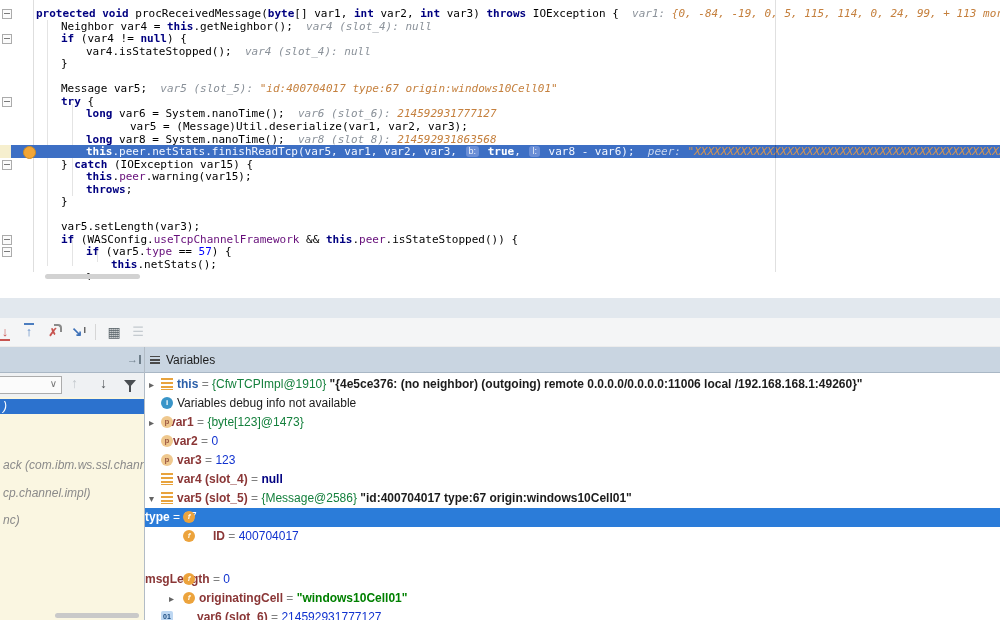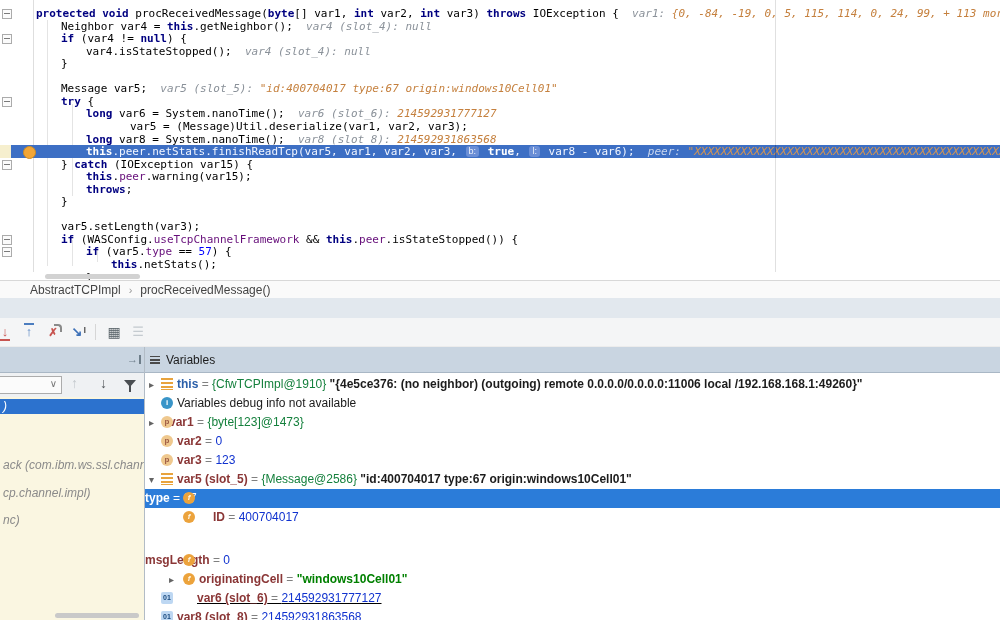--- a/index.html
+++ b/index.html
@@ -152,21 +152,20 @@
     <div id="bulb"></div>
     <div id="hscroll"></div>
   <div class="fold" style="top: 9px;"></div>
       <div class="fold" style="top: 34.1px;"></div>
       <div class="fold" style="top: 96.85px;"></div>
       <div class="fold" style="top: 159.6px;"></div>
       <div class="fold" style="top: 234.9px;"></div>
       <div class="fold" style="top: 247.45px;"></div>
     </div>
 
-  <div id="crumbbar"><span class="bc-item">AbstractTCPImpl</span><span class="bc-sep">›</span><span class="bc-item">procReceivedMessage()</span></div>
 
   <div id="band"></div>
   <div id="dbg-toolbar">
       <span class="tbicon force-step-into">
         <span class="glyph">↓</span>
       </span>
       <span class="tbicon step-out">
         <span class="glyph">↑</span>
       </span>
       <span class="tbicon drop-frame">
@@ -208,22 +207,23 @@
         <div class="frow" style="top: 89px;">cp.channel.impl)</div>
         <div class="frow" style="top: 116px;">nc)</div>
       </div>
   </div>
   <div id="panel-divider"></div>
 
   <div id="vars">
       <div class="vrow"><span class="vchev" style="left: 4px;">▸</span><span class="vicon ic-object" style="left: 16px;"></span><span class="vtext" style="padding-left: 32px;"><span class="nmthis">this</span><span class="eq"> = </span><span class="ref">{CfwTCPImpl@1910} </span><span class="vstr">"{4e5ce376: (no neighbor) (outgoing) remote 0.0.0.0/0.0.0.0:11006 local /192.168.168.1:49260}"</span></span></div>
       <div class="vrow"><span class="vicon ic-info" style="left: 16px;"><span class="lt">i</span></span><span class="vtext" style="padding-left: 32px;"><span class="msg">Variables debug info not available</span></span></div>
       <div class="vrow"><span class="vchev" style="left: 4px;">▸</span><span class="vicon ic-param" style="left: 16px;"><span class="lt">p</span></span><span class="vtext" style="padding-left: 24px;"><span class="nm">var1</span><span class="eq"> = </span><span class="ref">{byte[123]@1473}</span></span></div>
-      <div class="vrow"><span class="vicon ic-param" style="left: 16px;"><span class="lt">p</span></span><span class="vtext" style="padding-left: 32px;"><span class="nm">var2</span><span class="eq"> = </span><span class="vnum">0</span></span></div>
+      <div class="vrow"><span class="vicon ic-param" style="left: 16px;"><span class="lt">p</span></span><span class="vtext" style=" margin-left: 28px;"><span class="nm">var2</span><span class="eq"> = </span><span class="vnum">0</span></span></div>
       <div class="vrow"><span class="vicon ic-param" style="left: 16px;"><span class="lt">p</span></span><span class="vtext" style="padding-left: 32px;"><span class="nm">var3</span><span class="eq"> = </span><span class="vnum">123</span></span></div>
+      <div class="vrow"><span class="vicon ic-object" style="left: 16px;"></span><span class="vtext" style="padding-left: 32px;"><span class="nm">var4 (slot_4)</span><span class="eq"> = </span><span class="vnull">null</span></span></div>
       <div class="vrow"><span class="vchev" style="left: 4px;">▾</span><span class="vicon ic-object" style="left: 16px;"></span><span class="vtext" style="padding-left: 32px;"><span class="nm">var5 (slot_5)</span><span class="eq"> = </span><span class="ref">{Message@2586} </span><span class="vstr">"id:400704017 type:67 origin:windows10Cell01"</span></span></div>
       <div class="vrow vsel"><span class="vicon ic-field" style="left: 38px;"><span class="lt">f</span></span><span class="vtext" style=""><span class="nm">type</span><span class="eq"> = </span><span class="vnum">67</span></span></div>
       <div class="vrow"><span class="vicon ic-field" style="left: 38px;"><span class="lt">f</span></span><span class="vtext" style="padding-left: 68px;"><span class="nm">ID</span><span class="eq"> = </span><span class="vnum">400704017</span></span></div>
       <div class="vrow"><span class="vicon ic-field" style="left: 38px;"><span class="lt">f</span></span><span class="vtext" style=" margin-top: 24px;"><span class="nm">msgLength</span><span class="eq"> = </span><span class="vnum">0</span></span></div>
       <div class="vrow"><span class="vchev" style="left: 24px;">▸</span><span class="vicon ic-field" style="left: 38px;"><span class="lt">f</span></span><span class="vtext" style="padding-left: 54px;"><span class="nm">originatingCell</span><span class="eq"> = </span><span class="vgreen">"windows10Cell01"</span></span></div>
       <div class="vrow"><span class="vicon ic-primitive" style="left: 16px;"><span class="lt">01</span></span><span class="vtext" style="padding-left: 52px; text-decoration: underline;"><span class="nm">var6 (slot_6)</span><span class="eq"> = </span><span class="vnum">214592931777127</span></span></div>
       <div class="vrow"><span class="vicon ic-primitive" style="left: 16px;"><span class="lt">01</span></span><span class="vtext" style="padding-left: 32px;"><span class="nm">var8 (slot_8)</span><span class="eq"> = </span><span class="vnum">214592931863568</span></span></div>
     </div>
 
 </div>

